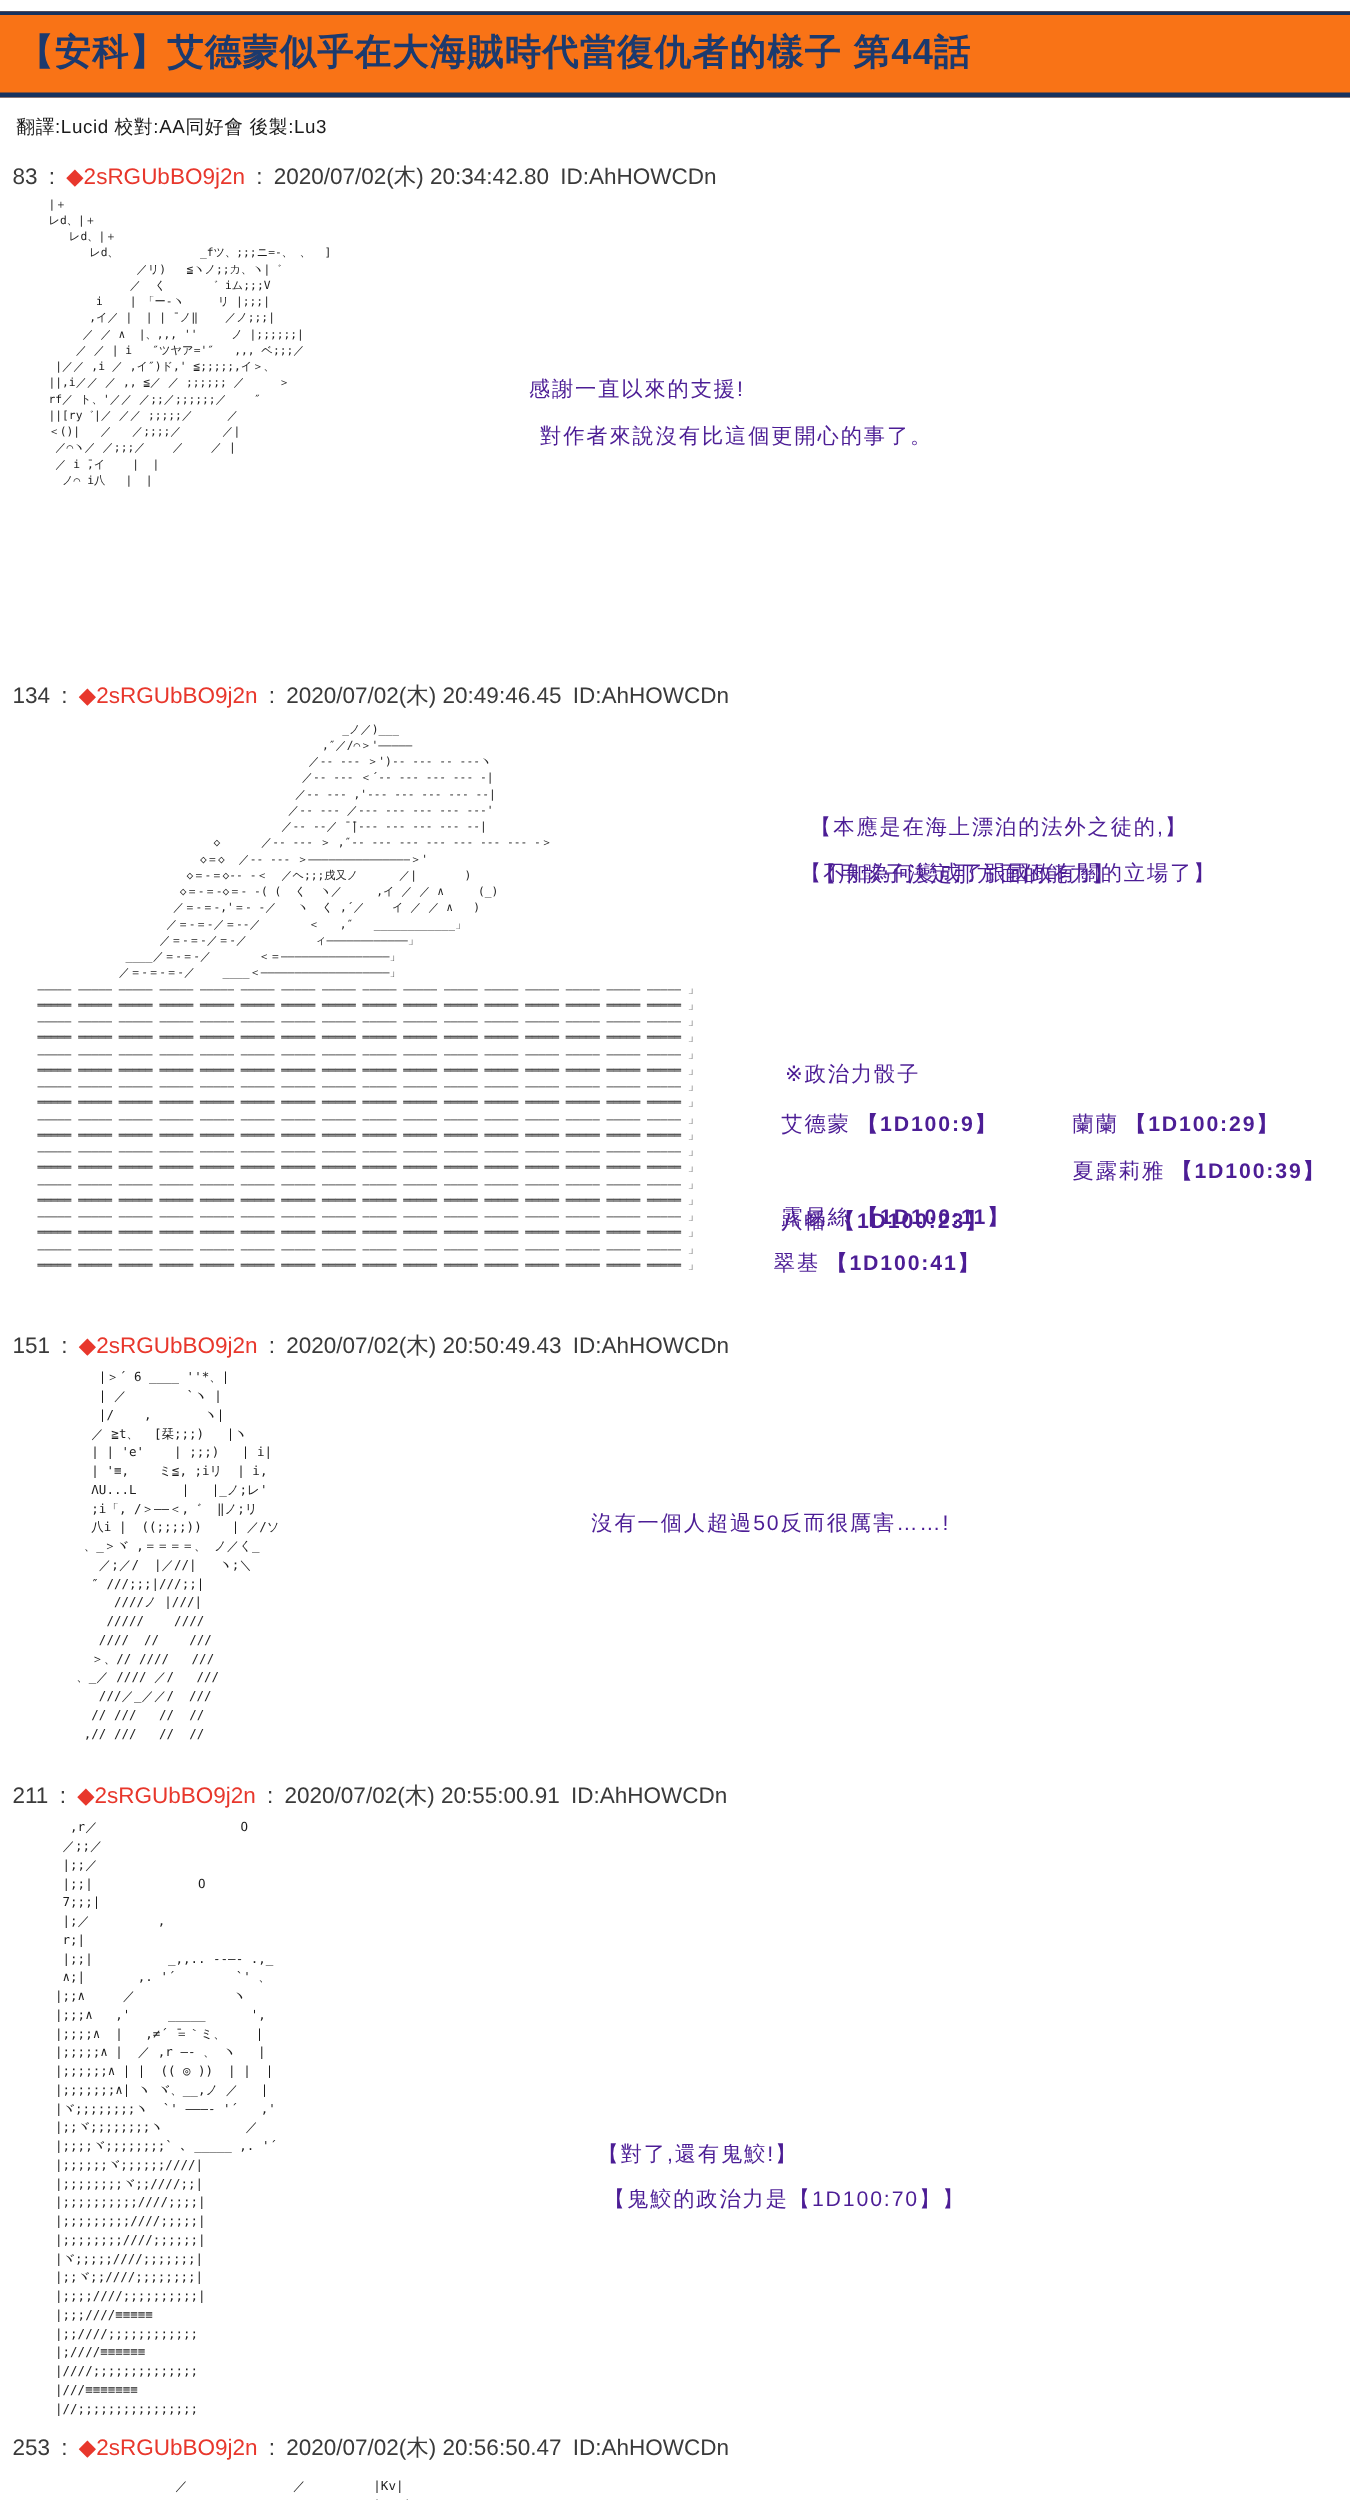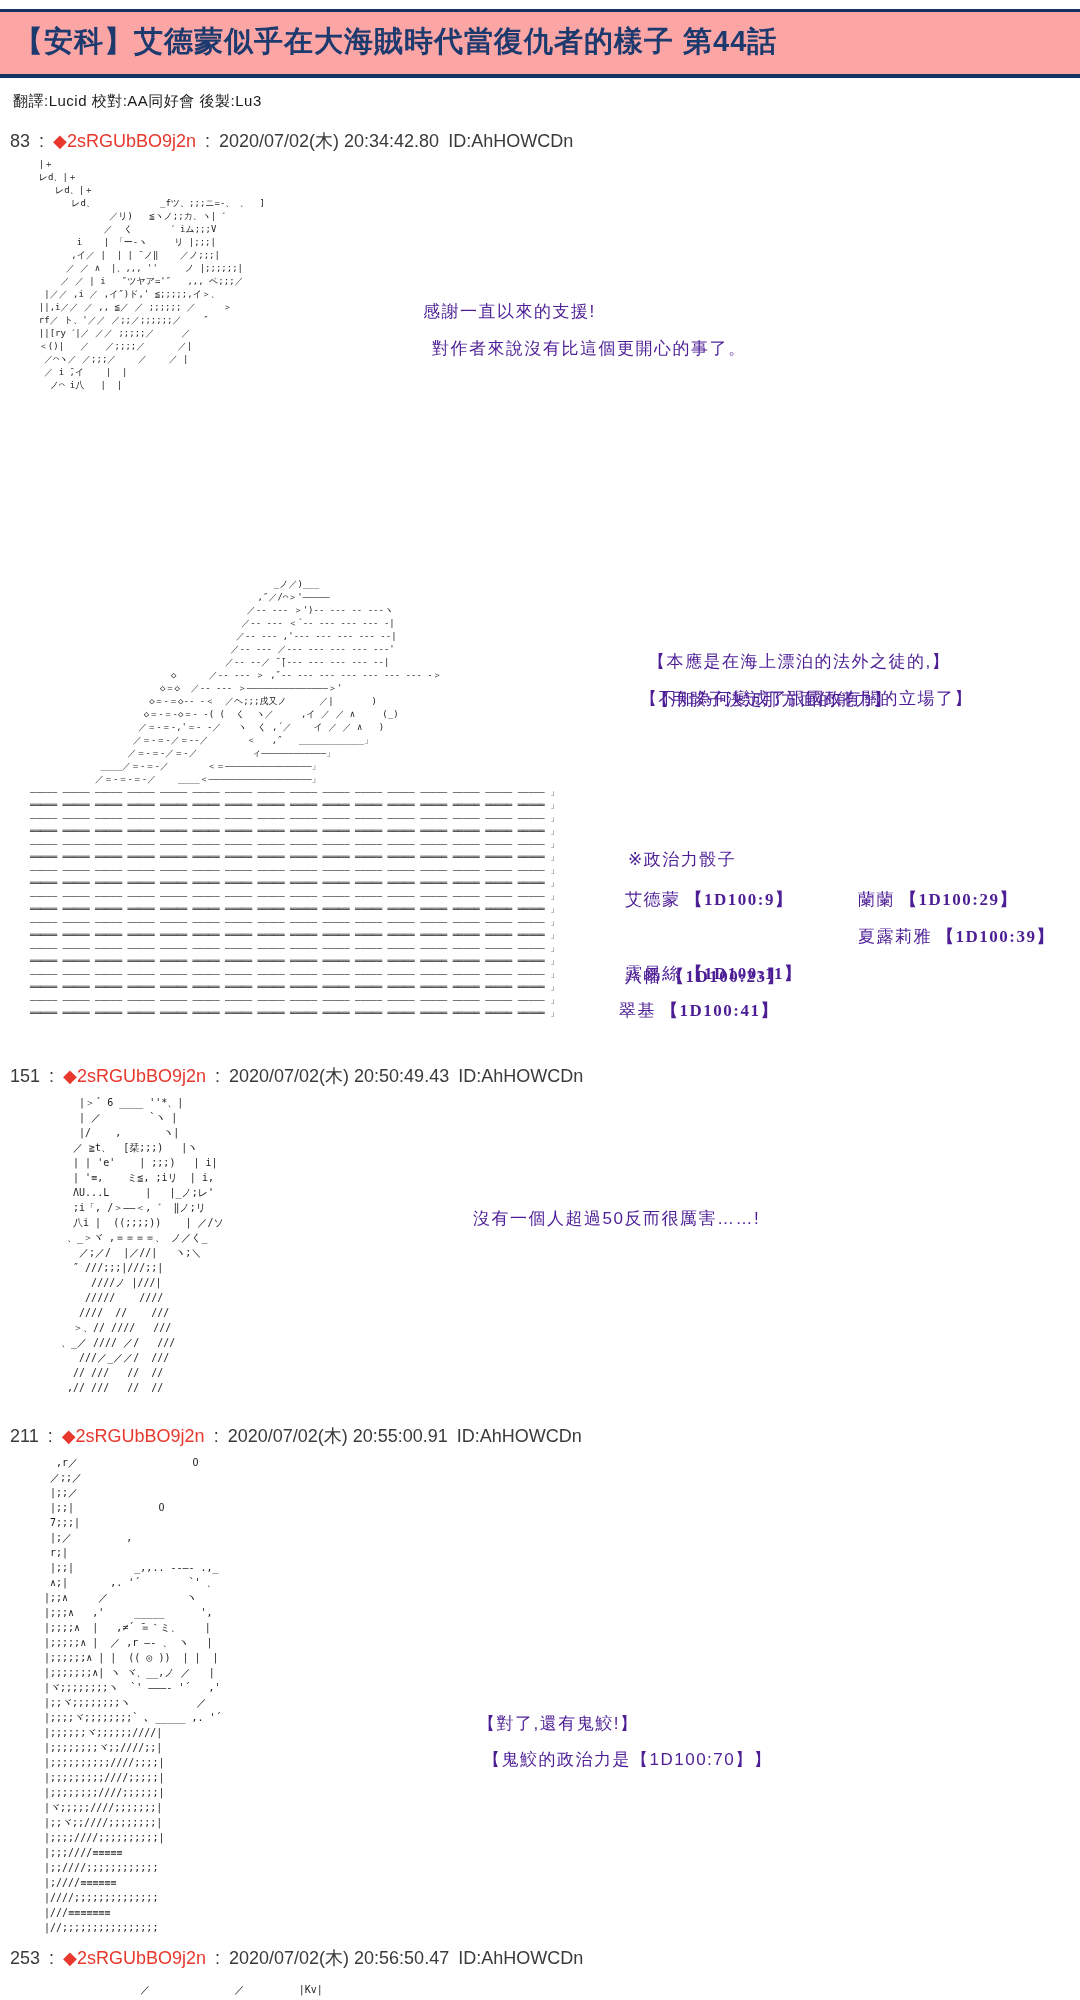--- a/index.html
+++ b/index.html
@@ -1,34 +1,34 @@
 <!DOCTYPE html>
 <html><head>
 <meta charset="utf-8">
 <style>
   html,body{margin:0;padding:0;background:#ffffff;}
   #screen{position:relative;width:1080px;height:2000px;background:#ffffff;overflow:hidden;
           font-family:"Liberation Sans","DejaVu Sans",sans-serif;}
   .tband{position:absolute;left:0;top:9px;width:1080px;box-sizing:border-box;
          border-top:3px solid #16325f;border-bottom:4px solid #16325f;
-         background:#fca5a5;padding:10px 0 12px 14px;}
+         background:#f97316;padding:10px 0 12px 14px;}
   .tband .ttl{font-size:29px;font-weight:bold;color:#1c3a6e;letter-spacing:1px;white-space:nowrap;}
   .credits{position:absolute;left:13px;top:92px;font-size:15px;color:#1a1a1a;white-space:nowrap;letter-spacing:0.5px;}
   .phead{position:absolute;left:10px;font-size:18px;color:#3a3a3a;white-space:nowrap;}
   .phead span{margin-right:9px;}
   .phead .trip{color:#e8372c;}
   .cjk{position:absolute;font-size:17px;color:#4c1d95;white-space:nowrap;letter-spacing:1.5px;}
   .art{position:absolute;font-family:"DejaVu Sans Mono",monospace;color:#1c1c1c;
        white-space:pre;margin:0;}
   .a83 {font-size:9px;line-height:13px;}
   .a134{font-size:9px;line-height:13px;}
   .a151{font-size:10px;line-height:15px;}
   .a211{font-size:10px;line-height:15px;}
   .a253{font-size:10px;line-height:15px;}
-  .roll{font-weight:bold;margin-left:5px;font-family:Liberation Serif, serif;}
+  .roll{font-weight:bold;margin-left:5px;}
 </style>
 </head>
 <body>
 
 <div id="screen">
 
   <div class="tband">
     <span class="ttl">【安科】艾德蒙似乎在大海賊時代當復仇者的樣子 第44話</span>
   </div>
 
@@ -51,20 +51,23 @@
   ||,i／／ ／ ,, ≦／ ／ ;;;;;; ／     ＞
   rf／ ト、'／／ ／;;／;;;;;;／    ″
   ||[ry゛|／ ／／ ;;;;;／     ／
   ＜()|   ／   ／;;;;／      ／|
    ／⌒ヽ／ ／;;;／    ／    ／ |
    ／ i ̄,イ    |  |
     ノ⌒ i八   |  |</pre>
   <div class="cjk" style="left:423px;top:300px;">感謝一直以來的支援!</div>
   <div class="cjk" style="left:432px;top:337px;">對作者來說沒有比這個更開心的事了。</div>
 
+  <div class="phead" style="top:544px;">
+    <span>134</span><span>:</span><span class="trip">◆2sRGUbBO9j2n</span><span>:</span><span>2020/07/02(木) 20:49:46.45</span><span>ID:AhHOWCDn</span>
+  </div>
   <pre class="art a134" style="left:30px;top:578px;">                                             _ノ／)___
                                           ,″／/⌒＞'―――――
                                         ／-- --- ＞')-- --- -- ---ヽ
                                        ／-- --- ＜´-- --- --- --- -|
                                       ／-- --- ,'--- --- --- --- --|
                                      ／-- --- ／--- --- --- --- ---'
                                     ／-- --／ ̄ ̄|--- --- --- --- --|
                           ◇      ／-- --- ＞ ,″-- --- --- --- --- --- --- -＞
                         ◇＝◇  ／-- --- ＞―――――――――――――――＞'
                       ◇＝-＝◇-- -＜  ／ヘ;;;戌又ノ      ／|       )

